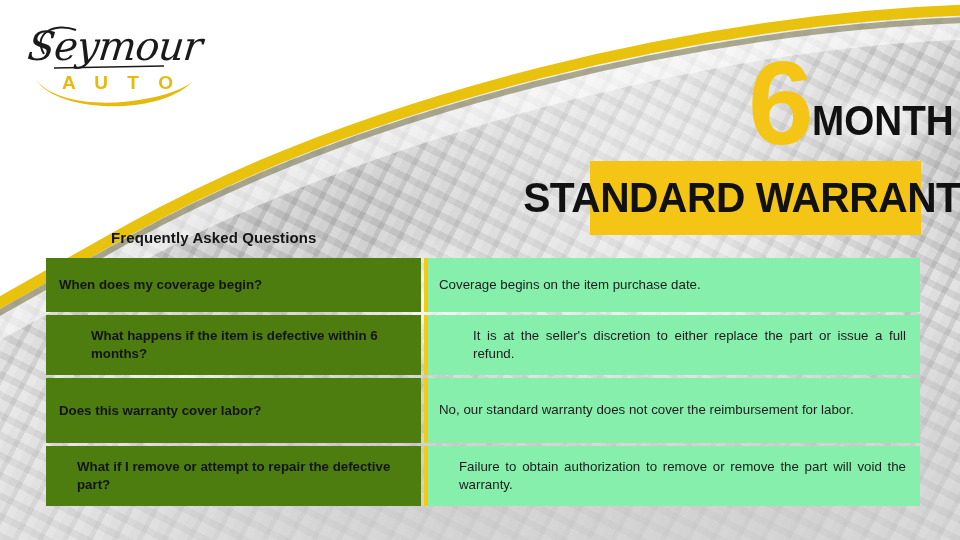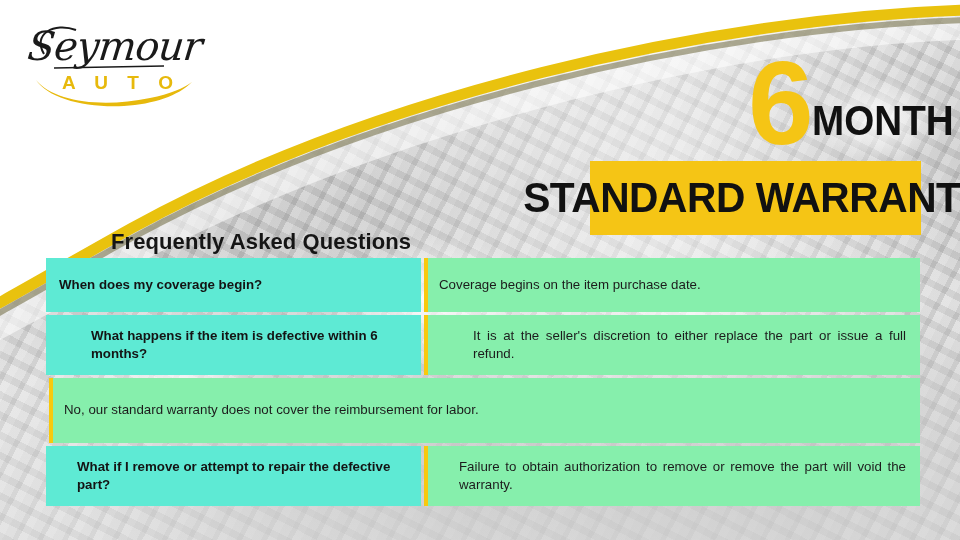--- a/index.html
+++ b/index.html
@@ -130,42 +130,42 @@
     letter-spacing: -0.5px;
     white-space: nowrap;
     transform: scaleX(.97);
   }
 
   
   .faq-title {
     position: absolute;
     left: 111px;
     top: 229px;
-    font-size: 22px;
+    font-size: 15px;
     font-weight: bold;
     color: #151515;
     letter-spacing: 0.1px;
   }
 
   
   .faq-table {
     position: absolute;
     left: 46px;
     top: 258px;
     width: 874px;
   }
   .faq-row {
     display: flex;
     align-items: stretch;
     margin-bottom: 3px;
   }
   .faq-q {
     width: 375px;
     flex: 0 0 375px;
-    background: #5eead4;
+    background: #4d7c0f;
     padding: 12px 14px 12px 13px;
     box-sizing: border-box;
     display: flex;
     align-items: center;
     font-size: 13.3px;
     font-weight: bold;
     color: #141414;
     line-height: 1.32;
   }
   .faq-gap {
@@ -236,20 +236,21 @@
       <div class="faq-a">Coverage begins on the item purchase date.</div>
     </div>
 
     <div class="faq-row r2">
       <div class="faq-q">What happens if the item is defective within 6 months?</div>
       <div class="faq-gap"></div>
       <div class="faq-a">It is at the seller's discretion to either replace the part or issue a full refund.</div>
     </div>
 
     <div class="faq-row r3">
+      <div class="faq-q">Does this warranty cover labor?</div>
       <div class="faq-gap"></div>
       <div class="faq-a">No, our standard warranty does not cover the reimbursement for labor.</div>
     </div>
 
     <div class="faq-row r4">
       <div class="faq-q">What if I remove or attempt to repair the defective part?</div>
       <div class="faq-gap"></div>
       <div class="faq-a">Failure to obtain authorization to remove or remove the part will void the warranty.</div>
     </div>
 

